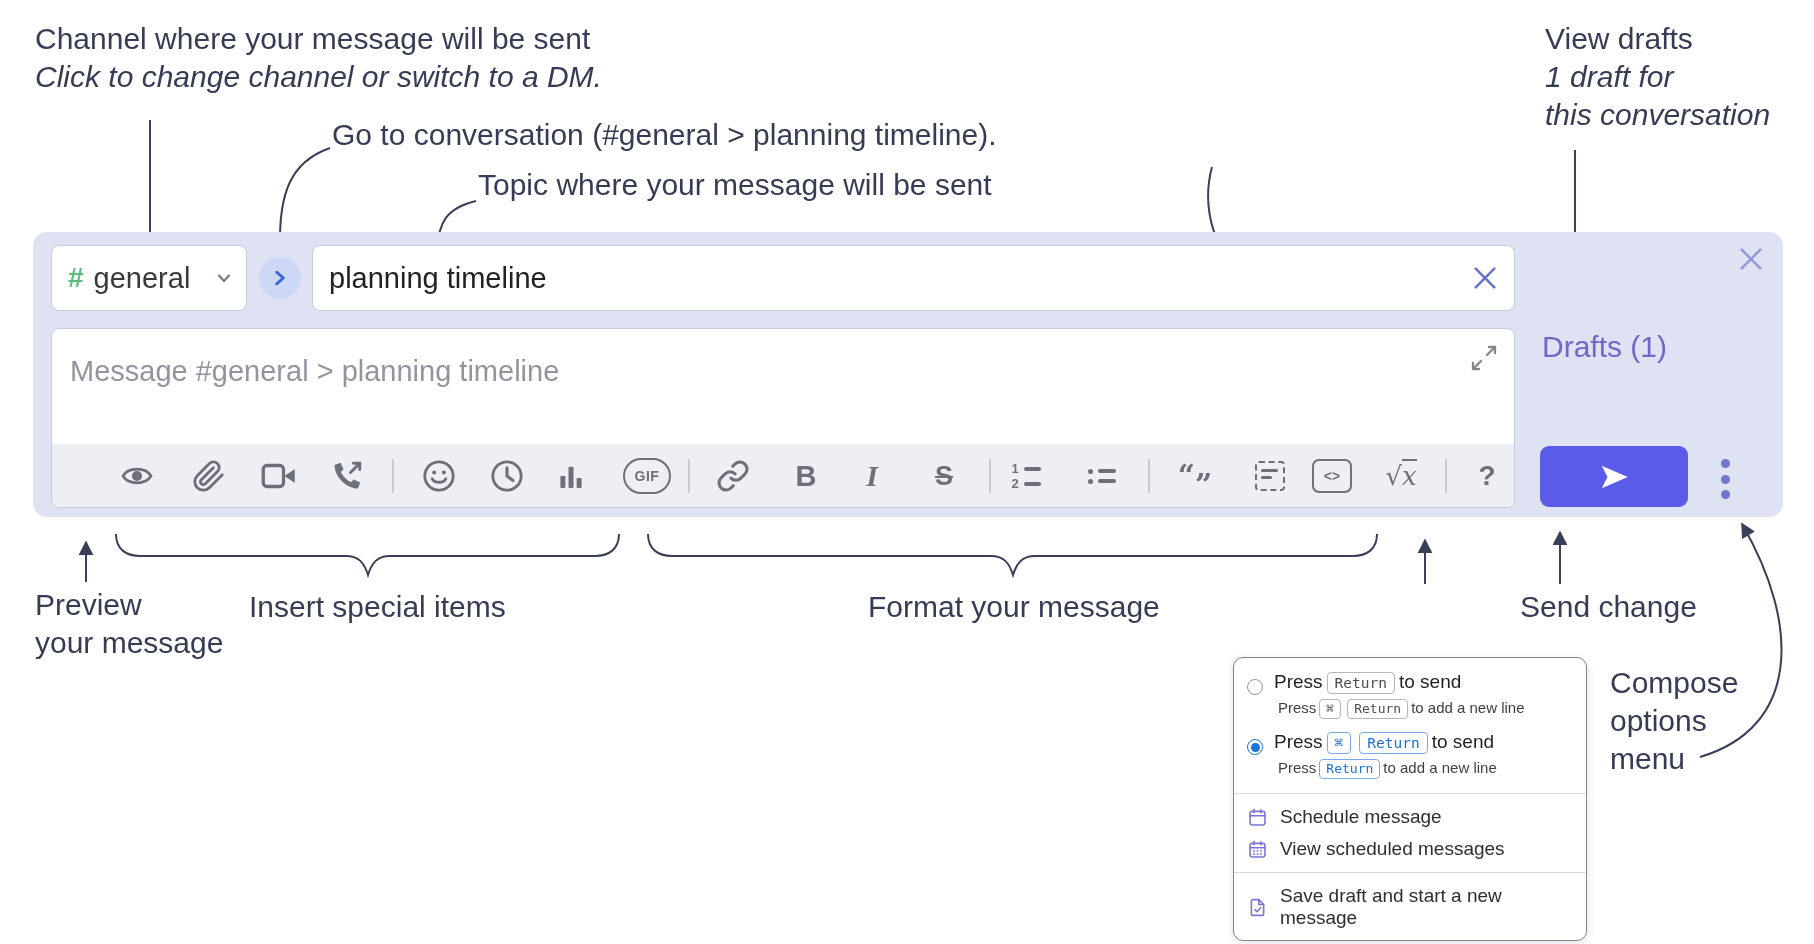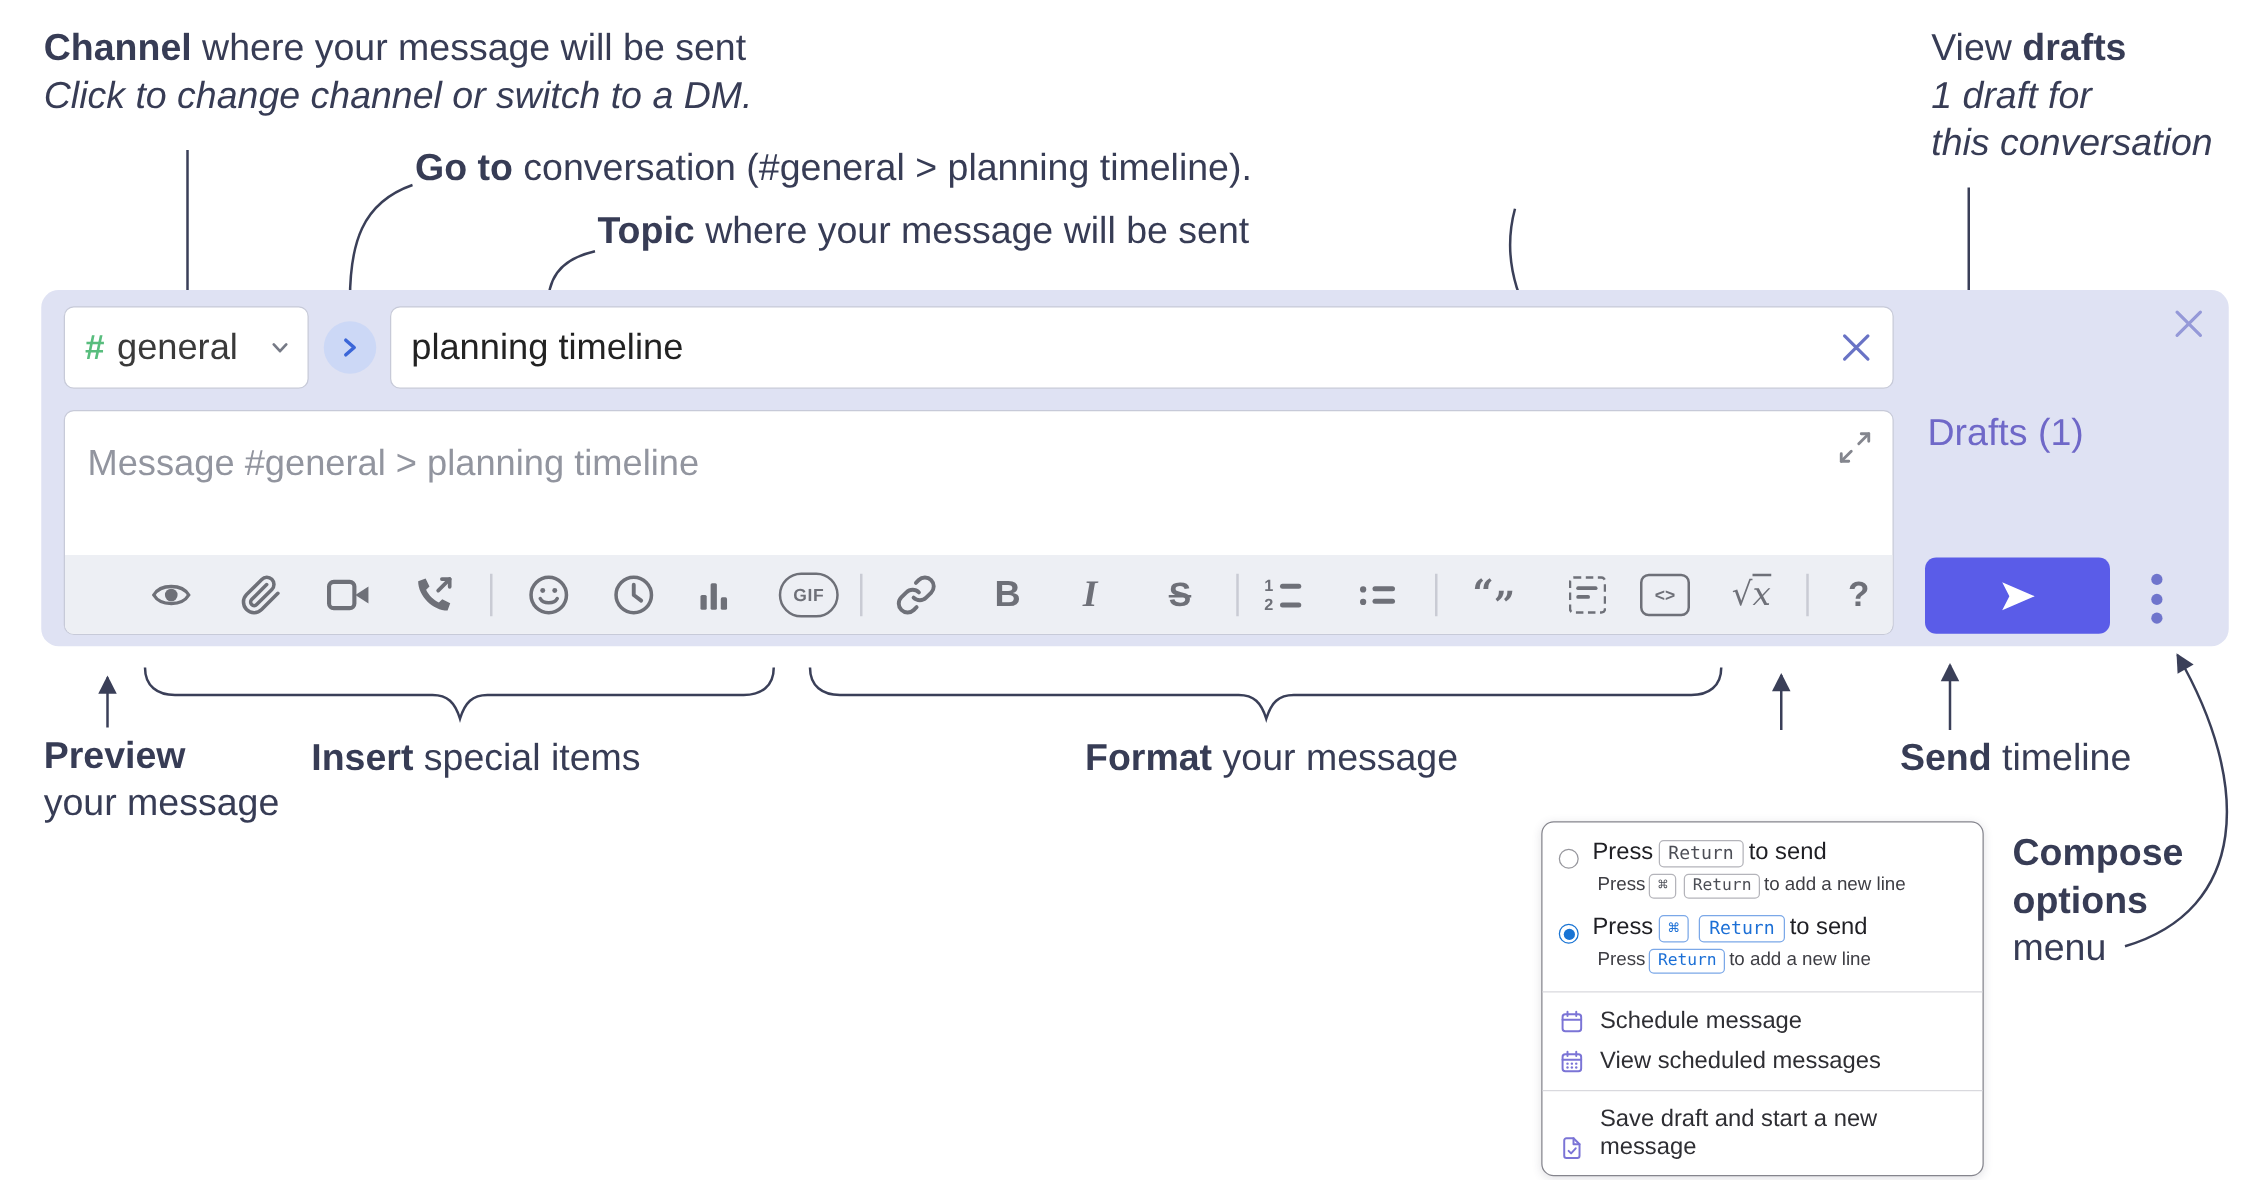--- a/index.html
+++ b/index.html
@@ -2,21 +2,21 @@
 <html><head>
 <meta charset="utf-8">
 <style>
   html,body{margin:0;padding:0;background:#fff;}
   .canvas{position:relative;width:1814px;height:944px;background:#fff;overflow:hidden;
           font-family:"Liberation Sans", sans-serif;color:#373c55;}
   svg{display:block;}
 
   
   .anno{position:absolute;font-size:30px;line-height:38px;color:#373c55;white-space:nowrap;}
-  .anno b{font-weight:700;}
+  .anno b{font-weight:400;}
   .anno .it{font-style:italic;}
 
   
   .overlay{position:absolute;left:0;top:0;pointer-events:none;}
 
   
   .compose{position:absolute;left:33px;top:232px;width:1750px;height:285px;
            background:#dfe2f3;border-radius:14px;}
   .whitebox{position:absolute;background:#fff;border:1.5px solid #c7cad8;border-radius:8px;box-sizing:border-box;}
   .channel-btn{left:18px;top:13px;width:196px;height:66px;display:flex;align-items:center;cursor:pointer;}
@@ -78,21 +78,21 @@
          flex:none;margin-top:4px;position:relative;background:#fff;}
   .radio.checked{border-color:#1974d4;}
   .radio.checked::after{content:"";position:absolute;inset:2.5px;border-radius:50%;background:#1974d4;}
   .optmain{font-size:19px;color:#1f1f24;line-height:26px;}
   .optsub{padding:1px 13px 7px 44px;font-size:15px;color:#3e3e44;line-height:22px;}
   .key{display:inline-block;border:1.3px solid #b4b4ba;border-radius:4px;padding:0 7px;line-height:20px;
        font-size:14.5px;color:#4c4e56;background:#fff;margin:0 4px;vertical-align:baseline;}
   .key.blue{border-color:#7ba8e8;color:#1b6fd6;}
   .optsub .key{font-size:13px;line-height:18px;padding:0 6px;margin:0 3px;}
   .mdiv{height:1px;background:#d9d9de;margin:7px 0;}
-  .mitem{display:flex;gap:12px;align-items:flex-end;padding:5px 13px;font-size:19px;color:#2e2e33;cursor:pointer;}
+  .mitem{display:flex;gap:12px;align-items:center;padding:5px 13px;font-size:19px;color:#2e2e33;cursor:pointer;}
   .mitem svg{flex:none;}
 </style>
 </head>
 <body>
 
 <div class="canvas">
 
   <svg class="overlay" width="1814" height="944">
     <defs>
       <marker id="ah" markerWidth="9" markerHeight="9" refX="7" refY="4.5" orient="auto">
@@ -332,21 +332,21 @@
     <div><b>Preview</b></div>
     <div>your message</div>
   </div>
   <div class="anno" style="left:249px;top:588px">
     <b>Insert</b><span> special items</span>
   </div>
   <div class="anno" style="left:868px;top:588px">
     <b>Format</b><span> your message</span>
   </div>
   <div class="anno" style="left:1520px;top:588px">
-    <b>Send</b><span> timeline</span>
+    <b>Send</b><span> change</span>
   </div>
   <div class="anno" style="left:1610px;top:664px">
     <div><b>Compose</b></div>
     <div><b>options</b></div>
     <div>menu</div>
   </div>
 
   <div class="menu">
     <div class="opt">
       <span class="radio"></span>

